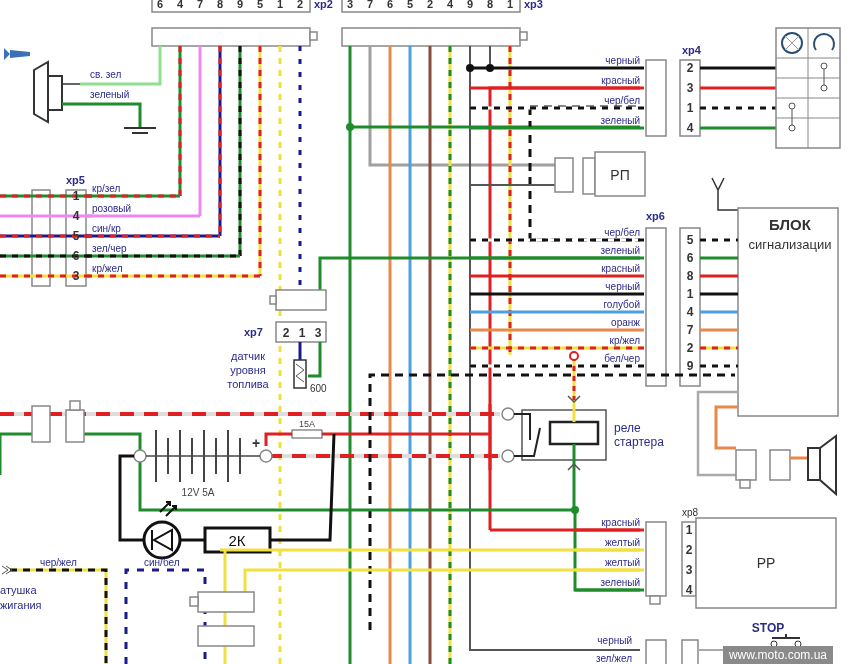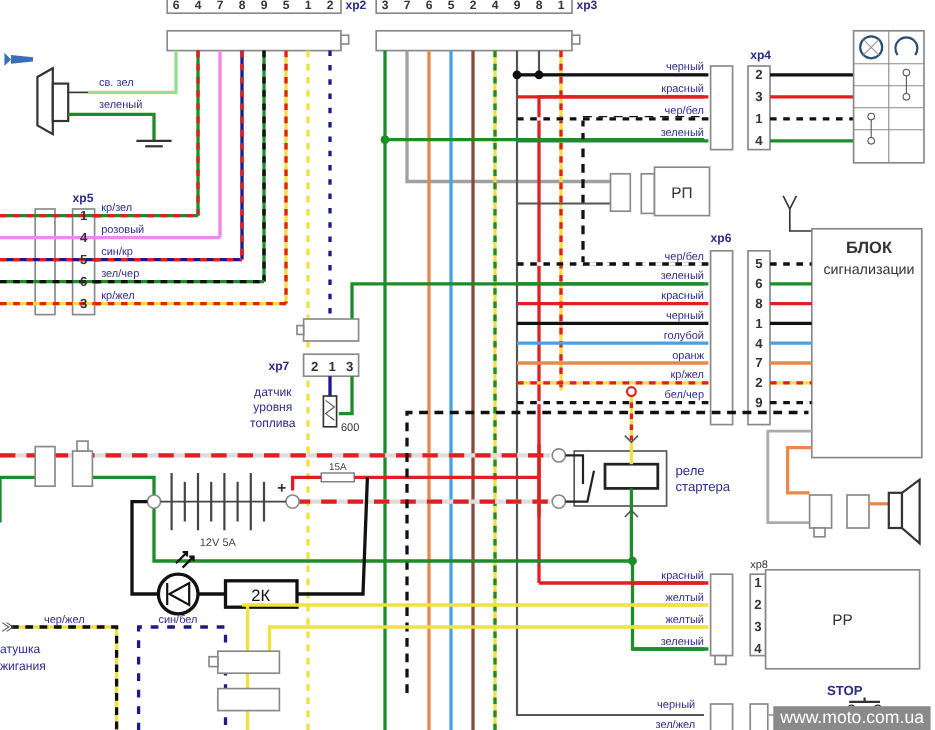--- a/index.html
+++ b/index.html
@@ -6,21 +6,21 @@
   body{width:850px;height:664px;overflow:hidden;position:relative;font-family:"Liberation Sans",sans-serif;}
   #dia{position:absolute;left:0;top:0;width:850px;height:664px;}
   .lbl{font-family:"Liberation Sans",sans-serif;font-size:10px;fill:#2b2b8a;}
   .lbl-r{text-anchor:end;}
   .pin{font-family:"Liberation Sans",sans-serif;font-size:12px;font-weight:bold;fill:#333;text-anchor:middle;}
   .hdr{font-family:"Liberation Sans",sans-serif;font-size:11px;font-weight:bold;fill:#333;text-anchor:middle;}
   .conn-name{font-family:"Liberation Sans",sans-serif;font-size:11px;font-weight:bold;fill:#2b2b8a;}
   .big{font-family:"Liberation Sans",sans-serif;font-size:14px;fill:#333;text-anchor:middle;}
   .bigb{font-family:"Liberation Sans",sans-serif;font-size:15px;font-weight:bold;fill:#333;text-anchor:middle;}
   .box{fill:#fff;stroke:#888;stroke-width:1.5;}
-  .watermark{position:absolute;right:4px;bottom:0;background:#8a8a8a;color:#fff;font-family:"Liberation Sans",sans-serif;font-size:16px;padding:2px 6px;}
+  .watermark{position:absolute;right:17px;bottom:0;background:#8a8a8a;color:#fff;font-family:"Liberation Sans",sans-serif;font-size:12px;padding:2px 6px;}
 </style>
 </head>
 <body>
 
 <svg id="dia" viewBox="0 0 850 664" xmlns="http://www.w3.org/2000/svg">
 
   <g>
     <rect class="box" x="152" y="-6" width="158" height="18"></rect>
     <g id="xp2-pins">
         <text class="hdr" x="160" y="8">6</text>

